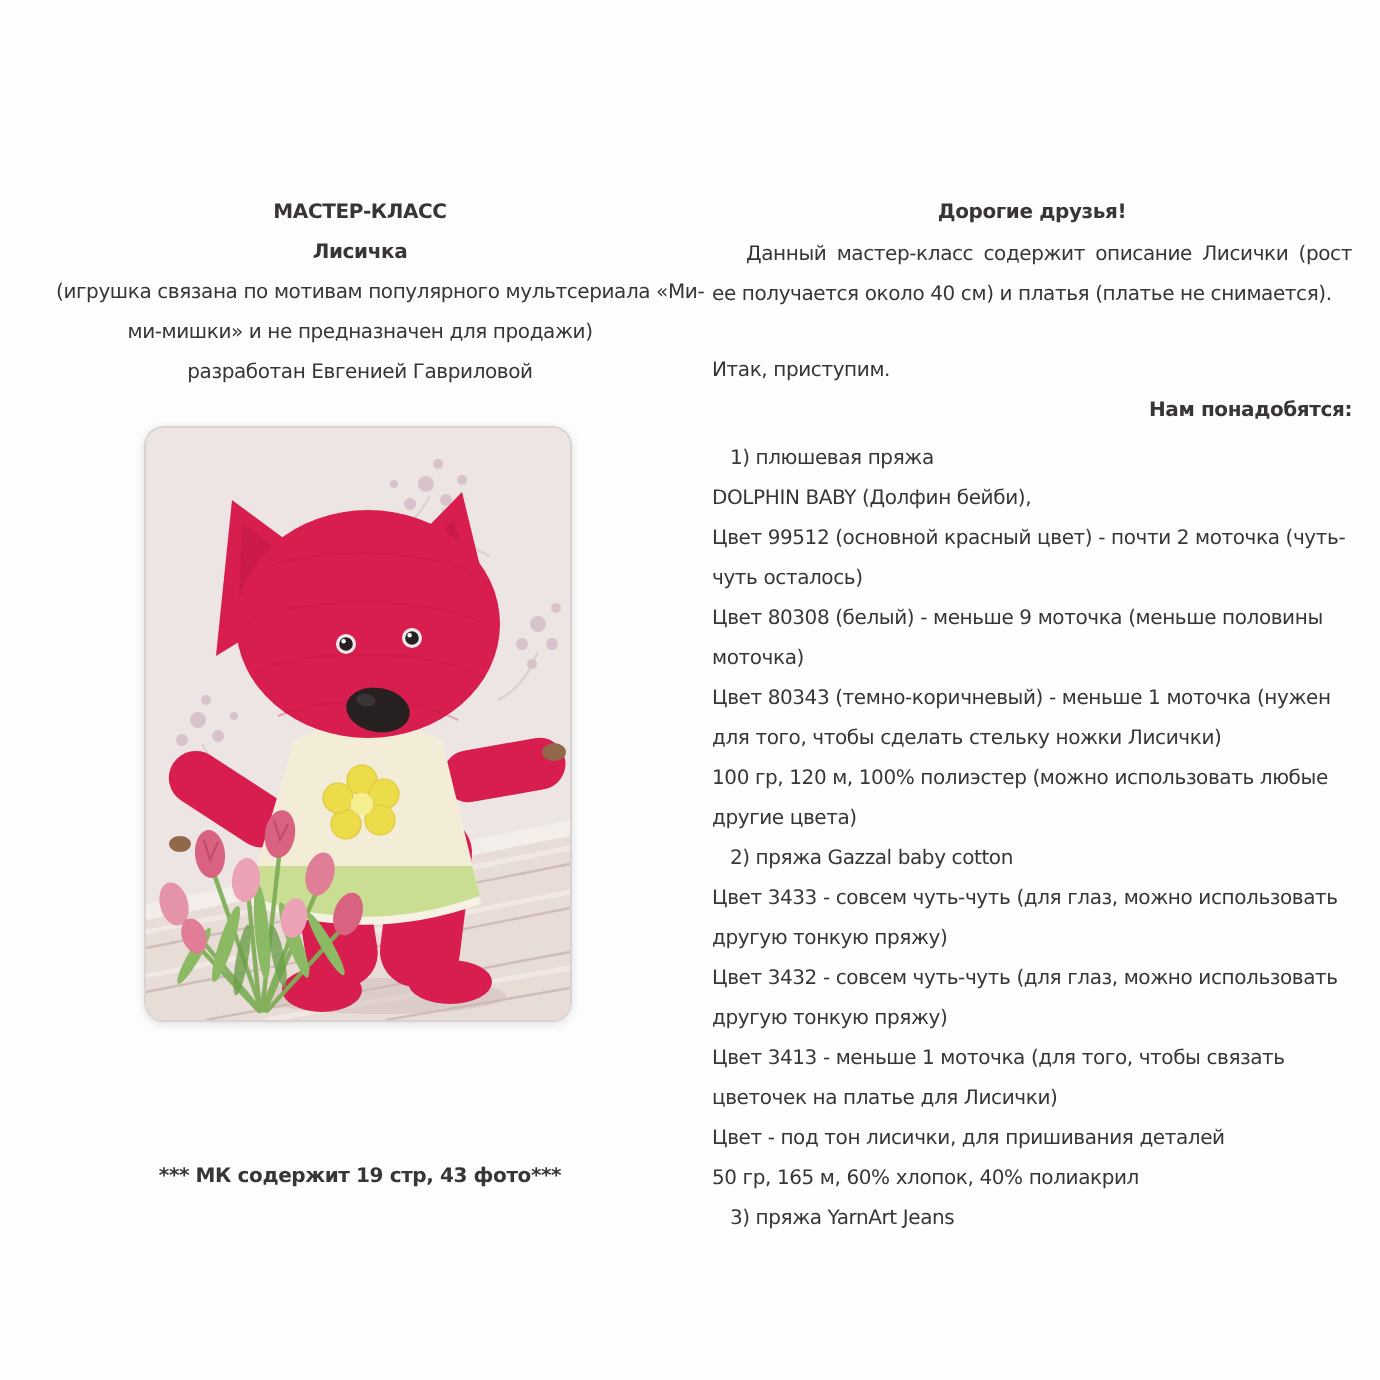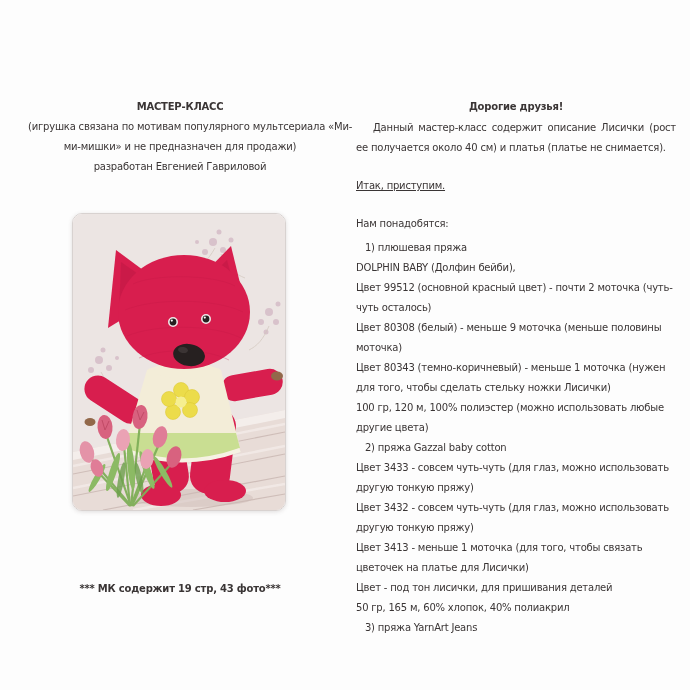--- a/index.html
+++ b/index.html
@@ -28,32 +28,33 @@
     position:absolute;left:28px;top:583px;width:304px;
     text-align:center;font-size:10px;font-weight:700;letter-spacing:-0.2px;
   }
   
   .col-right{
     position:absolute;left:356px;top:97px;width:320px;
     font-size:10px;line-height:20px;letter-spacing:-0.2px;
   }
   .greeting{text-align:center;font-weight:700;}
   .intro{text-indent:17px;text-align:justify;margin-top:1px;}
-  .lets-start{margin-top:18px;text-decoration:underline;}
-  .materials-heading{text-align:left;font-weight:400;margin-top:18px;}
+  .lets-start{margin-top:18px;}
+  .materials-heading{text-align:right;font-weight:700;}
   .materials{margin-top:4px;}
   .materials .mline{white-space:pre-wrap;}
 </style>
 </head>
 <body>
 
 <div class="page">
 
   <div class="col-left">
     <div class="doc-title">МАСТЕР-КЛАСС</div>
+    <div class="doc-subtitle">Лисичка</div>
     <div>
         <div class="note-line">(игрушка связана по мотивам популярного мультсериала «Ми-</div>
         <div class="note-line">ми-мишки» и не предназначен для продажи)</div>
       </div>
     <div>разработан Евгенией Гавриловой</div>
   </div>
 
   <div class="photo-frame" title="Вязаная плюшевая Лисичка малинового цвета в бело-жёлтом платье с цветочком, рядом розовые тюльпаны на белом деревянном полу">
     <svg viewBox="0 0 212 296" xmlns="http://www.w3.org/2000/svg">
 

